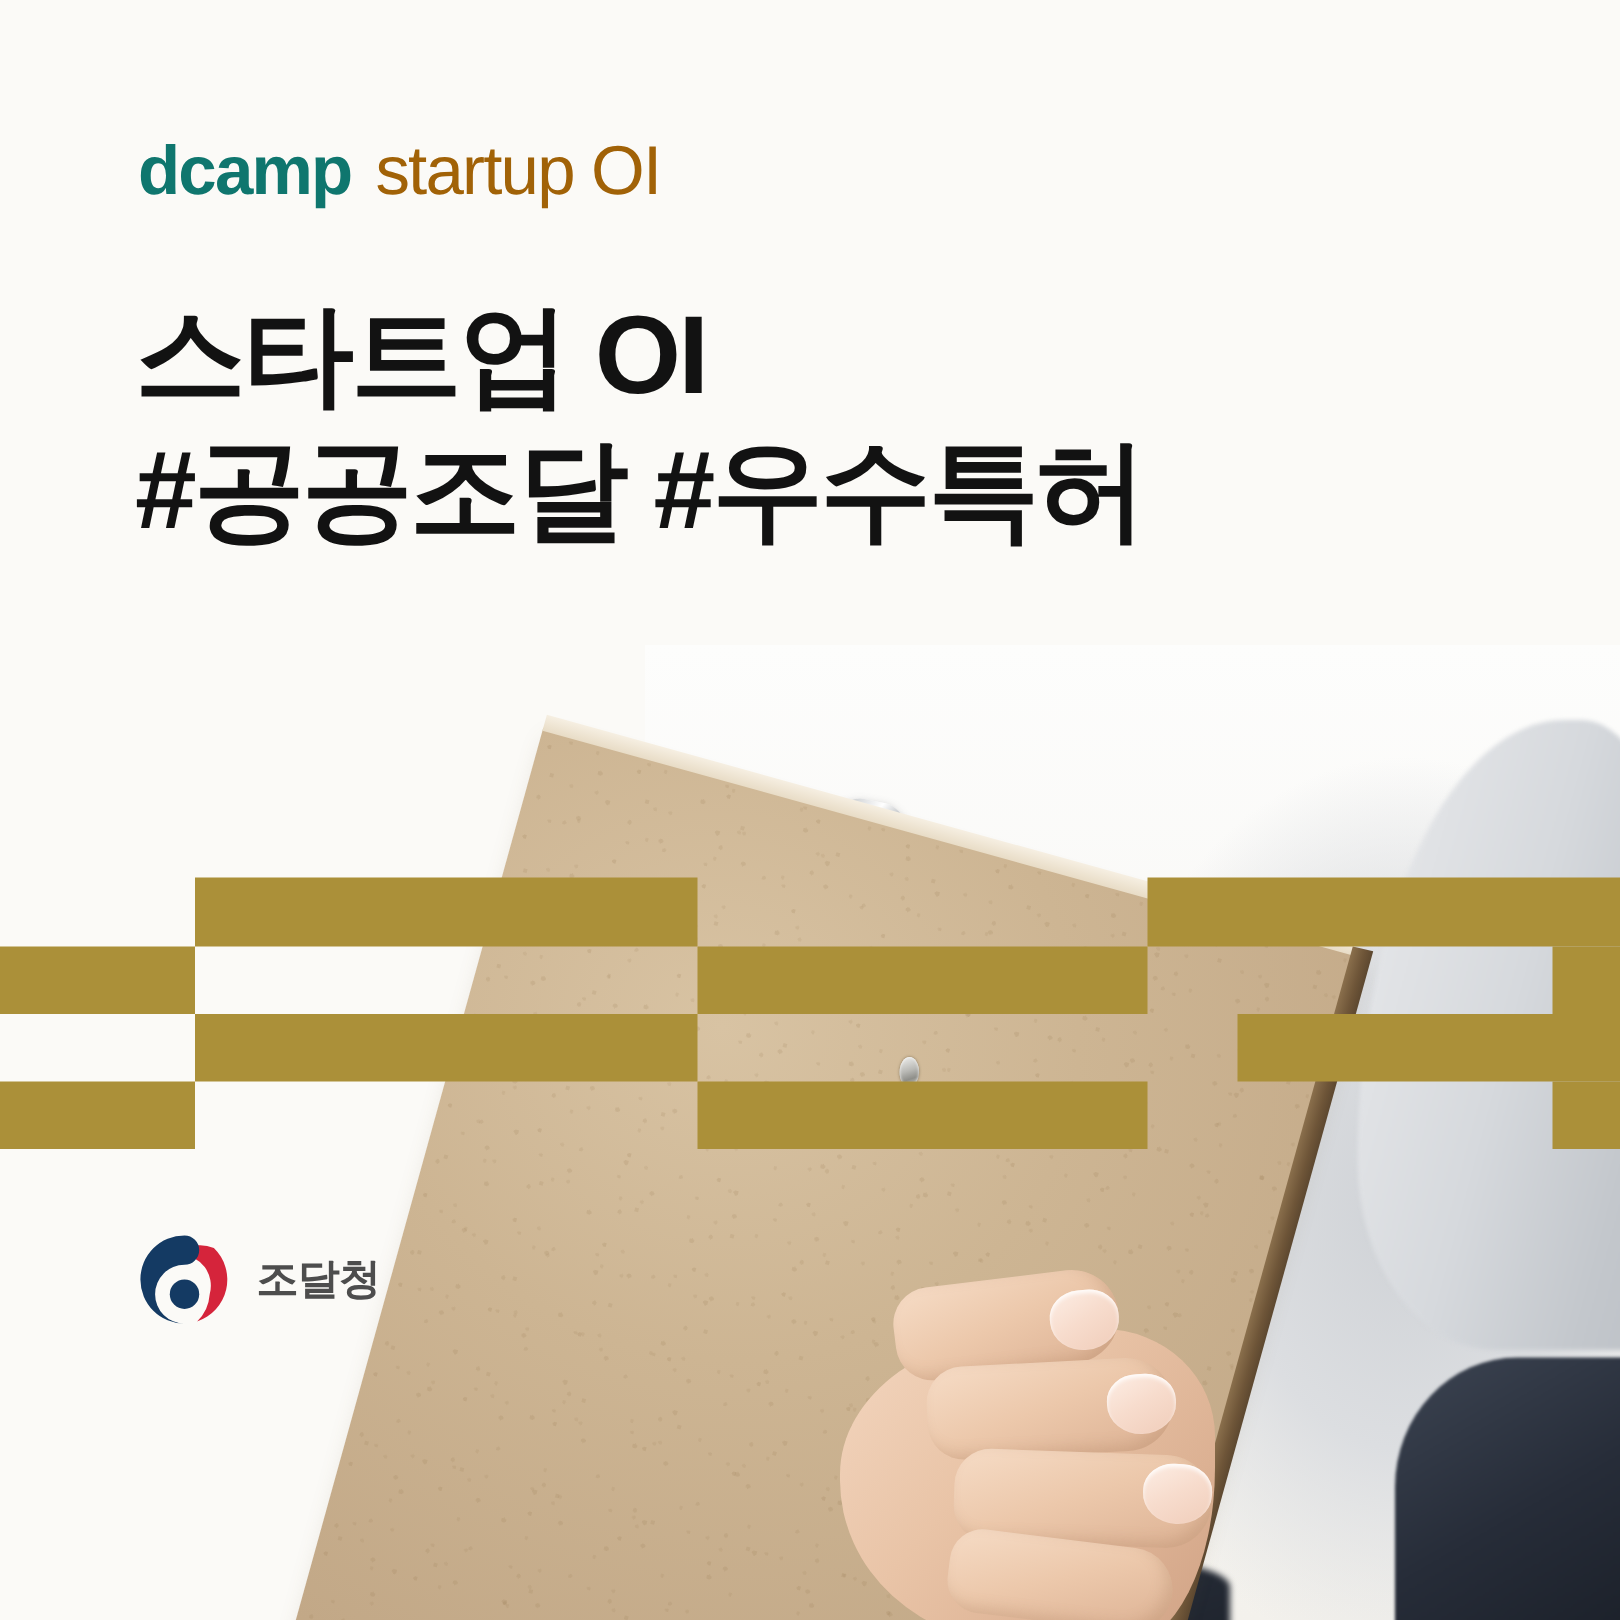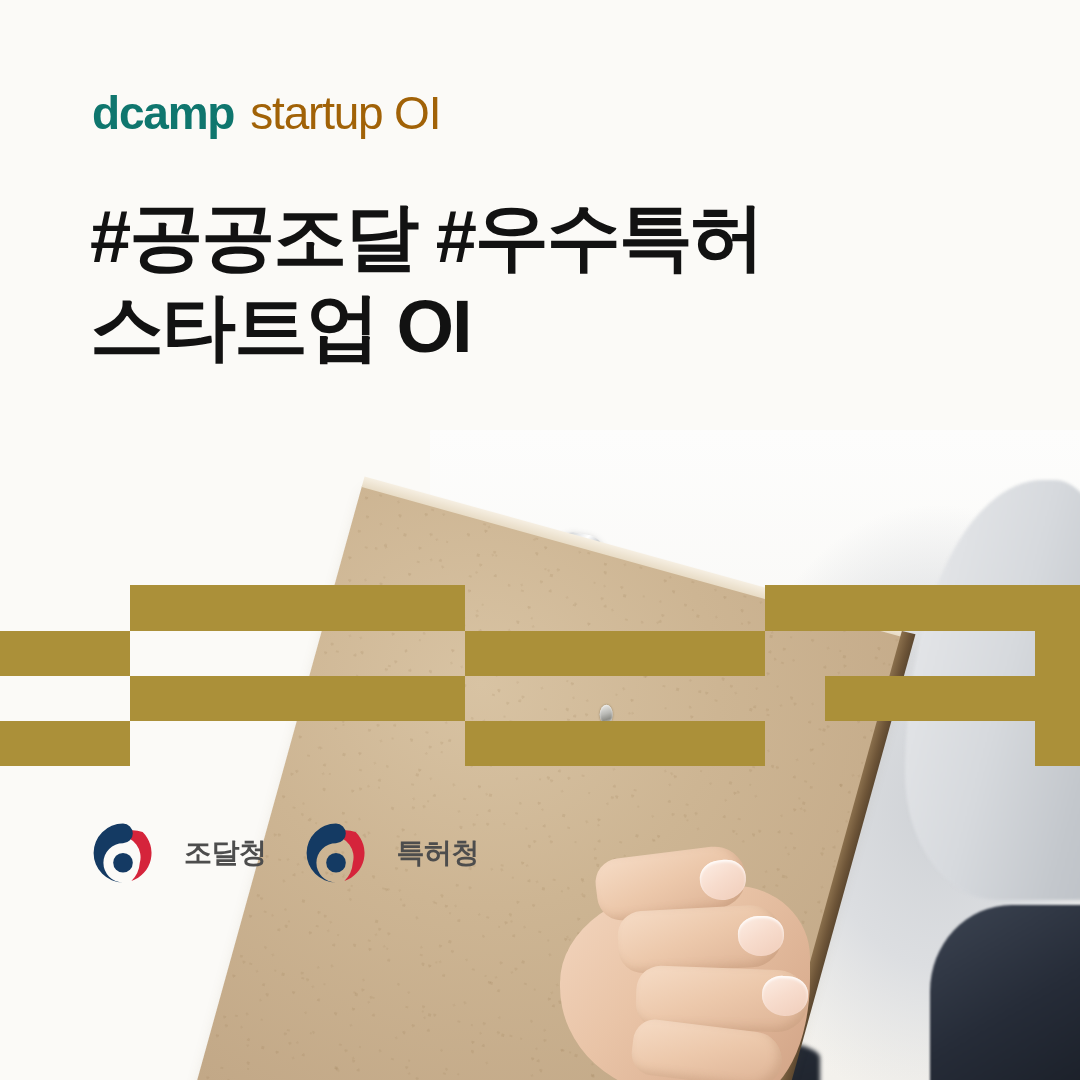--- a/index.html
+++ b/index.html
@@ -188,21 +188,21 @@
     white-space:nowrap;
   }
   .headline .hl{display:block;}
 
   
   .agencies{
     position:absolute;left:88px;top:818px;
     display:flex;align-items:center;gap:34px;
     z-index:4;
   }
-  .agency{display:flex;align-items:center;gap:26px;}
+  .agency{display:flex;align-items:center;gap:13px;}
   .agency-name{
     font-size:28px;font-weight:700;color:#4d4d4d;letter-spacing:-.5px;
     white-space:nowrap;
   }
   .emblem{width:70px;height:70px;display:block;}
 </style>
 </head>
 <body style="background: rgb(251, 250, 247);">
 
 <div class="poster" style="background: rgb(251, 250, 247);">
@@ -253,39 +253,31 @@
       <div class="gbar" style="left: 1035px; top: 721px; width: 45px; height: 45px; background: rgb(171, 144, 57);"></div>
     </div>
 
   <div class="content">
 
     <div class="logo">
       <span class="mark" style="color: #0f766e;">dcamp</span><span class="name" style="color: #a16207;">startup OI</span>
     </div>
 
     <div class="headline" style="color: rgb(18, 18, 18);">
+      <span class="hl">스타트업 OI</span>
       <span class="hl">#공공조달 #우수특허</span>
-      <span class="hl">스타트업 OI</span>
     </div>
 
   </div>
 
   <div class="agencies">
     <div class="agency">
       <svg class="emblem" viewBox="0 0 100 100">
         <path d="M50 5 A45 45 0 1 1 49.6 5 Z" fill="none"></path>
         <path d="M78 20 A42 42 0 0 1 62 90 A40 40 0 0 0 74 64 A30 30 0 0 0 46 26 A27 27 0 0 0 30 34 A42 42 0 0 1 78 20 Z" fill="#d5243b"></path>
         <path d="M50 8 A42 42 0 1 0 50 92 A28 28 0 1 1 50 36 A14 14 0 1 0 50 8 Z" fill="#143a63"></path>
         <circle cx="50" cy="64" r="14" fill="#143a63"></circle>
       </svg>
       <span class="agency-name">조달청</span>
     </div>
-    <div class="agency">
-      <svg class="emblem" viewBox="0 0 100 100">
-        <path d="M78 20 A42 42 0 0 1 62 90 A40 40 0 0 0 74 64 A30 30 0 0 0 46 26 A27 27 0 0 0 30 34 A42 42 0 0 1 78 20 Z" fill="#d5243b"></path>
-        <path d="M50 8 A42 42 0 1 0 50 92 A28 28 0 1 1 50 36 A14 14 0 1 0 50 8 Z" fill="#143a63"></path>
-        <circle cx="50" cy="64" r="14" fill="#143a63"></circle>
-      </svg>
-      <span class="agency-name">특허청</span>
-    </div>
   </div>
 
 </div>
 
 </body></html>

